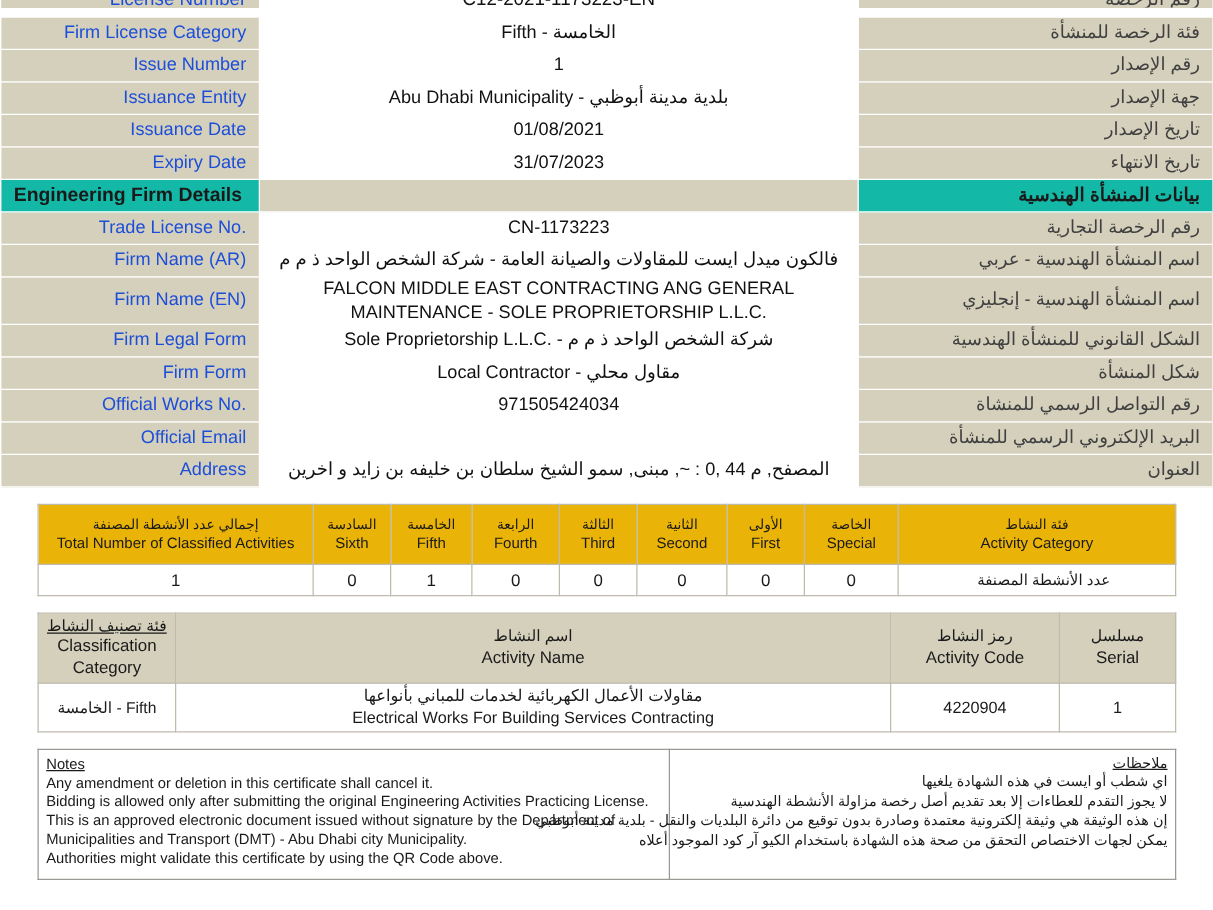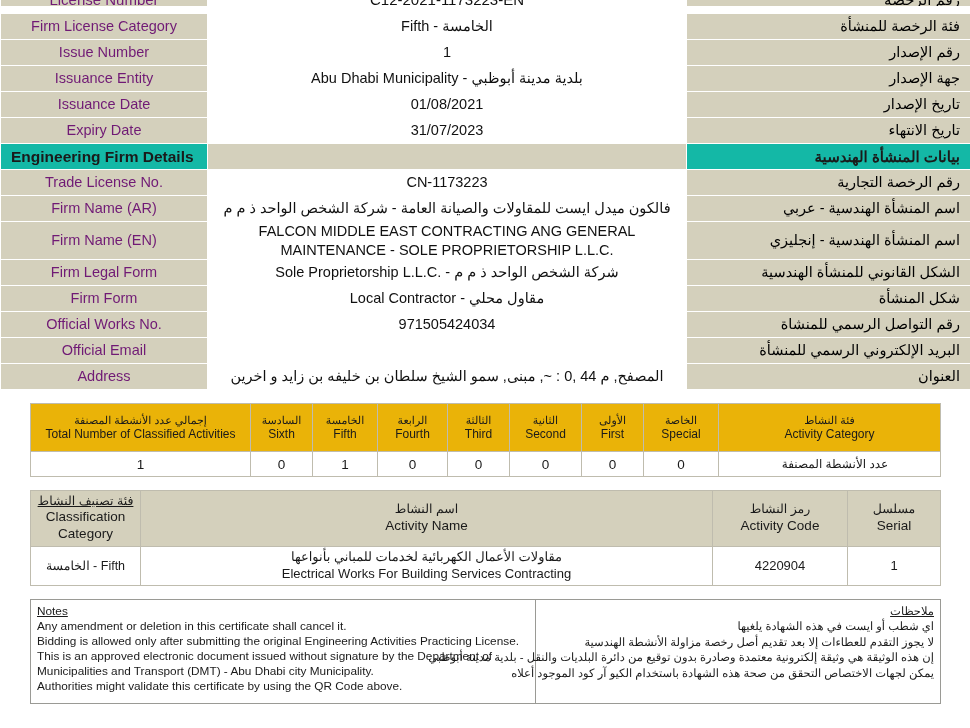--- a/index.html
+++ b/index.html
@@ -27,40 +27,40 @@
   .details td {
     border: 1px solid #ffffff;
     padding: 0 10px;
     font-size: 14.5px;
     line-height: 1.15;
     height: 26px;
     vertical-align: middle;
   }
   .lbl-en {
     background: #d4d0bc;
-    text-align: center;
+    text-align: right;
     font-size: 15px;
-    color: #701a75;
+    color: #1d4ed8;
   }
   .val {
     background: #ffffff;
     text-align: center;
     font-size: 14px;
     color: #111;
     border-left: 1px solid #d9d9d4;
     border-right: 1px solid #d9d9d4;
     border-top: 1px solid #e6e6e1;
     border-bottom: 1px solid #e6e6e1;
   }
   .lbl-ar {
     background: #d4d0bc;
     text-align: right;
     direction: rtl;
     font-size: 14.5px;
-    color: #000000;
+    color: #404040;
   }
   .section-hdr td {
     background: #14b8a6;
     font-weight: bold;
     height: 26px;
   }
   .section-hdr .h-en { text-align:left; font-size:15.5px; }
   .section-hdr .h-mid { background:#d4d0bc; border-left:0; border-right:0; }
   .section-hdr .h-ar { text-align:right; direction:rtl; font-size:15px; }
 

